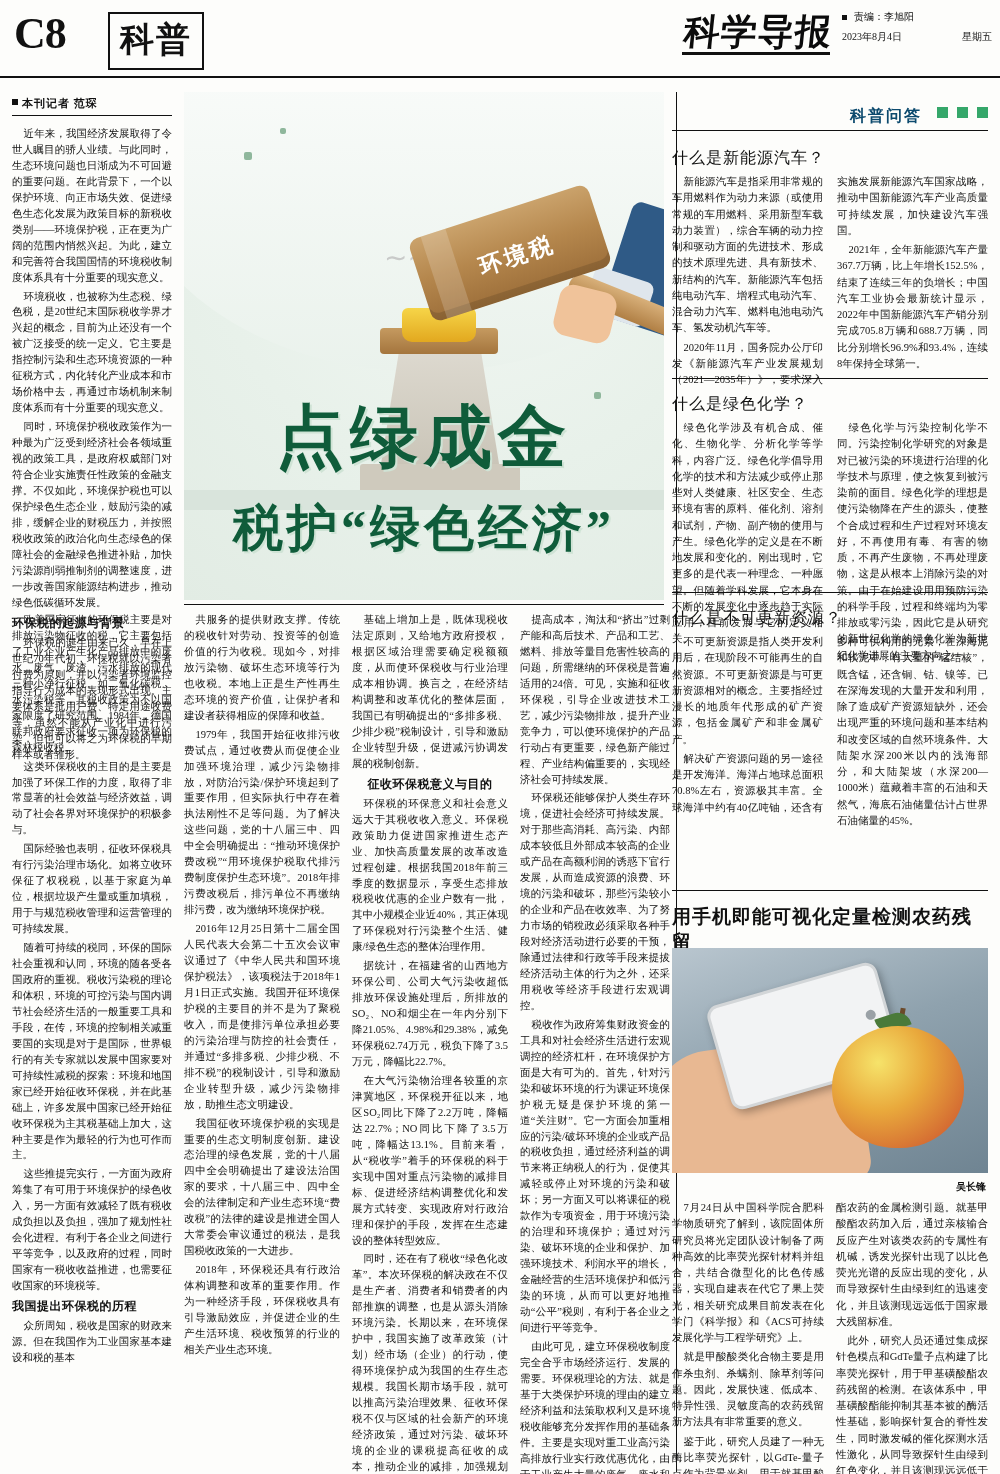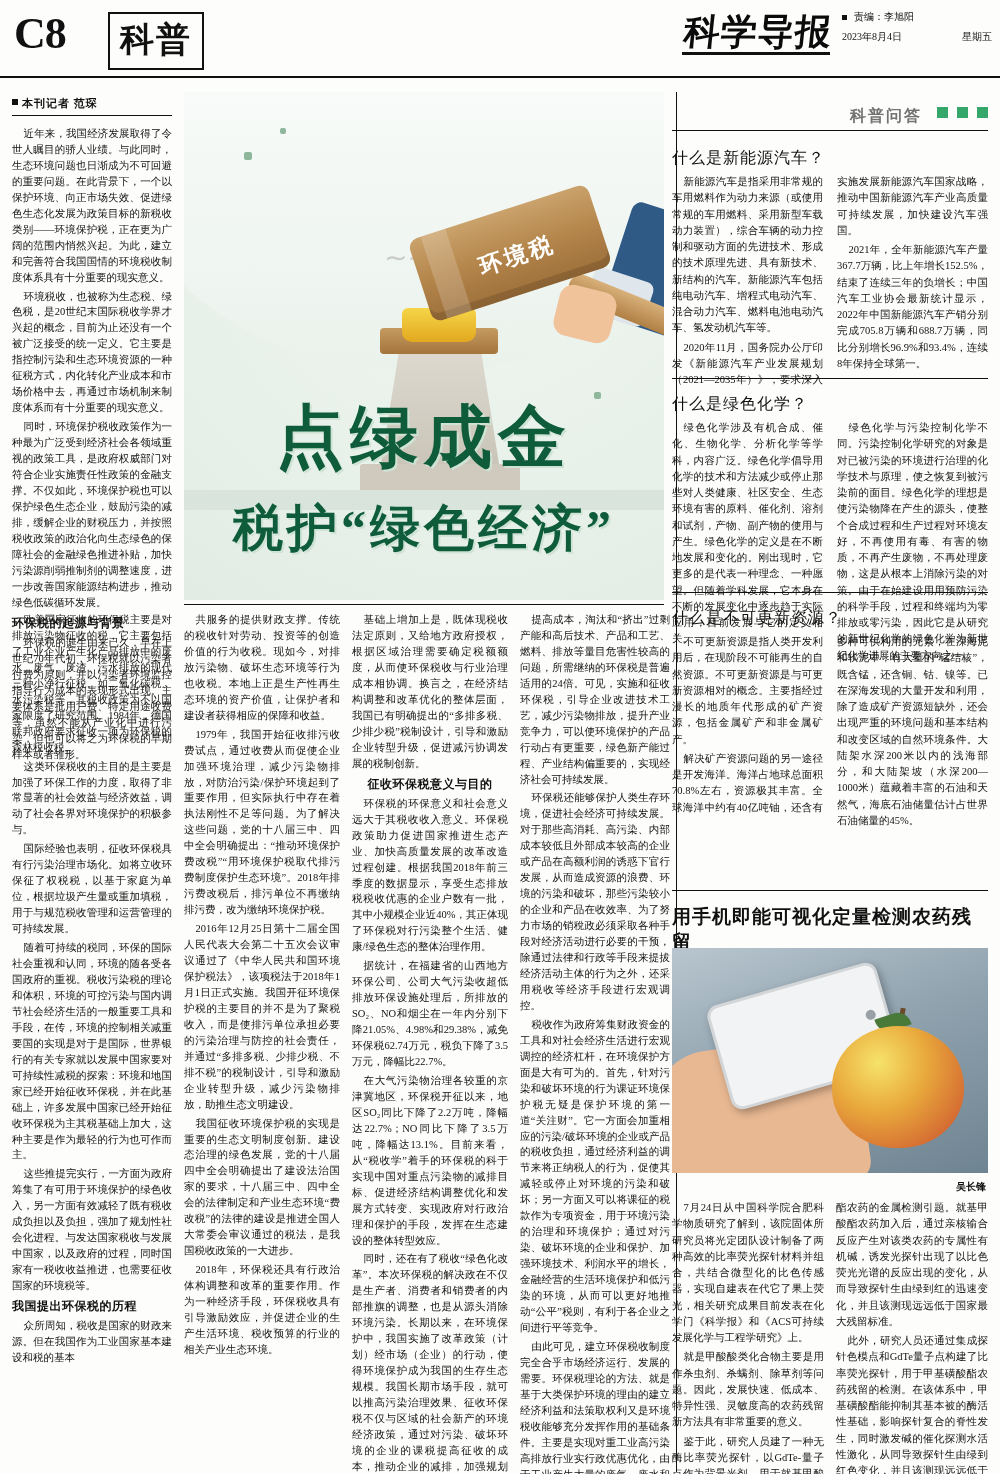--- a/index.html
+++ b/index.html
@@ -155,21 +155,21 @@
     position:absolute; left:0; top:398px; width:480px; height:20px;
     background:#d9e4dc;
   }
   .spark {
     position:absolute; background:#8fb79c; border-radius:2px;
   }
 
   
   .qa-badge {
     position:absolute; right:12px; top:104px;
-    font-size:16px; font-weight:bold; color:#737373; letter-spacing:2px;
+    font-size:16px; font-weight:bold; color:#0c4a6e; letter-spacing:2px;
   }
   .qa-badge .blocks {
     display:inline-block; margin-left:6px; vertical-align:3px;
   }
   .qa-badge .blk { display:inline-block;width:11px;height:11px;background:#35a76a;margin-left:3px;}
   .qa-rule { position:absolute; right:12px; width:316px; height:1px; background:#111; }
 
   .qa-title { position:absolute; font-size:16px; font-weight:normal; letter-spacing:1px; }
   .qa-body  { position:absolute; font-size:10.5px; line-height:1.55; text-align:justify; }
   .qa-body p { margin:0 0 3px 0; text-indent:1.1em;}
@@ -290,21 +290,21 @@
   </div>
 </div>
 
 <div class="hrule" style="left:184px; top:604px; width:480px;"></div>
 
 <div class="colblock" style="left:12px; top:612px; width:160px; height:850px;">
   <p>欧美国家征收的环保税主要是对排放污染物征收的税，它主要包括了工业企业产生化产品排放中的废水、废气、废渣、污水排放的现代三种小净行征税。如二氧化碳税、水污染税等，其税收政策为不以国家限度了研究范围。1984年，德国联邦政府要求征收一项为环保税的森林税收税。</p>
   <p>这类环保税收的主目的是主要是加强了环保工作的力度，取得了非常显著的社会效益与经济效益，调动了社会各界对环境保护的积极参与。</p>
   <p>国际经验也表明，征收环保税具有行污染治理市场化。如将立收环保征了权税税，以基于家庭为单位，根据垃圾产生量或重加填税，用于与规范税收管理和运营管理的可持续发展。</p>
   <p>随着可持续的税同，环保的国际社会重视和认同，环境的随各受各国政府的重视。税收污染税的理论和体积，环境的可控污染与国内调节社会经济生活的一般重要工具和手段，在传，环境的控制相关减重要国的实现是对于是国际，世界银行的有关专家就以发展中国家要对可持续性减税的探索：环境和地国家已经开始征收环保税，并在此基础上，许多发展中国家已经开始征收环保税为主其税基础上加大，这种主要是作为最轻的行为也可作而主。</p>
-  <p>这些推提完实行，一方面为政府筹集了有可用于环境保护的绿色收入，另一方面有效减轻了既有税收成负担以及负担，强加了规划性社会化进程。与发达国家税收与发展中国家，以及政府的过程，同时国家有一税收收益推进，也需要征收国家的环境税等。</p>
+  <p>这些推提完实行，一方面为政府筹集了有可用于环境保护的绿色收入，另一方面有效减轻了既有税收成负担以及负担，强加了规划性社会化进程。有利于各企业之间进行平等竞争，以及政府的过程，同时国家有一税收收益推进，也需要征收国家的环境税等。</p>
   <p class="sub-h">我国提出环保税的历程</p>
   <p>众所周知，税收是国家的财政来源。但在我国作为工业国家基本建设和税的基本</p>
 </div>
 
 <div class="colblock" style="left:184px; top:612px; width:156px; height:850px;">
   <p>共服务的提供财政支撑。传统的税收针对劳动、投资等的创造价值的行为收税。现如今，对排放污染物、破坏生态环境等行为也收税。本地上正是生产性再生态环境的资产价值，让保护者和建设者获得相应的保障和收益。</p>
   <p>1979年，我国开始征收排污收费试点，通过收费从而促使企业加强环境治理，减少污染物排放，对防治污染/保护环境起到了重要作用，但实际执行中存在着执法刚性不足等问题。为了解决这些问题，党的十八届三中、四中全会明确提出：“推动环境保护费改税”“用环境保护税取代排污费制度保护生态环境”。2018年排污费改税后，排污单位不再缴纳排污费，改为缴纳环境保护税。</p>
   <p>2016年12月25日第十二届全国人民代表大会第二十五次会议审议通过了《中华人民共和国环境保护税法》，该项税法于2018年1月1日正式实施。我国开征环境保护税的主要目的并不是为了聚税收入，而是使排污单位承担必要的污染治理与防控的社会责任，并通过“多排多税、少排少税、不排不税”的税制设计，引导和激励企业转型升级，减少污染物排放，助推生态文明建设。</p>
   <p>我国征收环境保护税的实现是重要的生态文明制度创新。建设态治理的绿色发展，党的十八届四中全会明确提出了建设法治国家的要求，十八届三中、四中全会的法律制定和产业生态环境“费改税”的法律的建设是推进全国人大常委会审议通过的税法，是我国税收政策的一大进步。</p>
   <p>2018年，环保税还具有行政治体构调整和改革的重要作用。作为一种经济手段，环保税收具有引导激励效应，并促进企业的生产生活环境、税收预算的行业的相关产业生态环境。</p>

